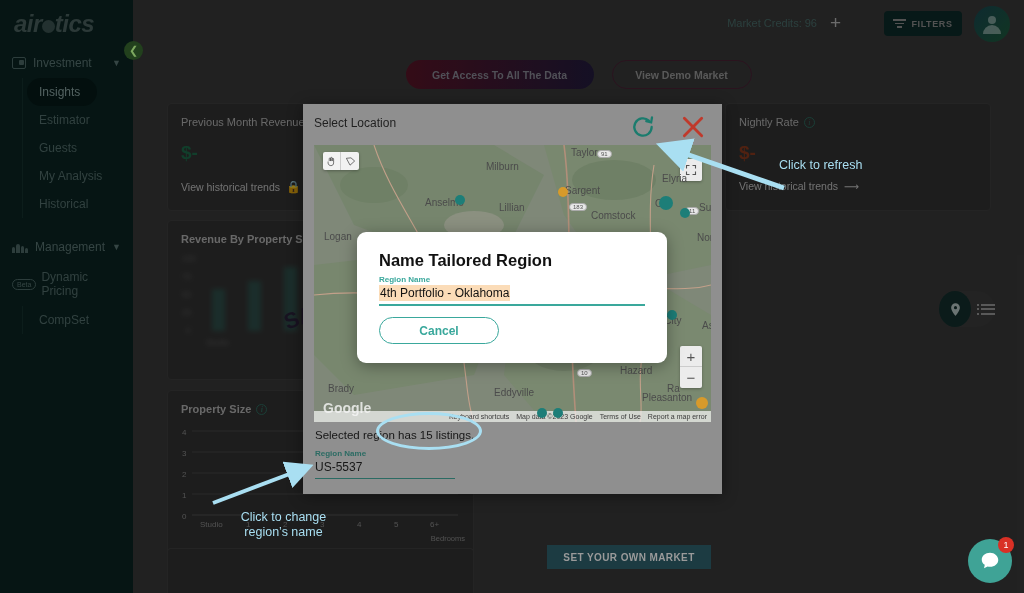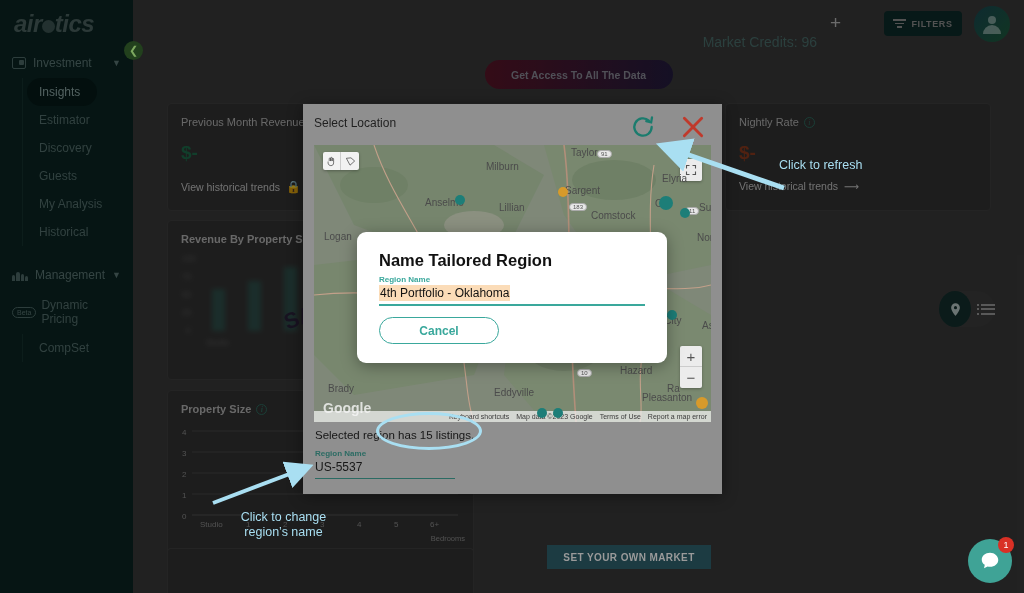--- a/index.html
+++ b/index.html
@@ -65,21 +65,21 @@
   .search-label {
     position: absolute; left: 10px; top: -7px; background: #3a3a3a; padding: 0 4px;
     font-size: 9px; color: #6d6d6d;
   }
   .search-input {
     flex: 1; background: transparent; border: 0; outline: 0; color: #9a9a9a;
     font-size: 11px; padding: 0 10px; font-family: inherit;
   }
   .search-sep { width: 1px; height: 20px; background: #4a4a4a; }
   .search-icon { width: 44px; text-align: center; color: #17413d; }
-  .credits { position: absolute; right: 207px; top: 34px; font-size: 14px; color: #4a6e6b; }
+  .credits { position: absolute; right: 207px; top: 17px; font-size: 11px; color: #4a6e6b; }
   .plus-btn { position: absolute; right: 183px; top: 13px; font-size: 19px; color: #b9b9b9; line-height: 1; }
   .filters-btn {
     position: absolute; right: 62px; top: 11px; width: 78px; height: 25px;
     background: #0d2c2a; border-radius: 4px; color: #8e8e8e; font-size: 9px;
     font-weight: bold; letter-spacing: .6px; display: flex; align-items: center;
     justify-content: center; gap: 5px;
   }
   .filt-ico { display:flex; flex-direction:column; gap:2px; align-items:center;}
   .filt-ico i { display:block; height:1.5px; background:#8e8e8e;}
   .avatar {
@@ -238,21 +238,20 @@
     </div>
 
     <div class="nav-group-head">
       <span class="nav-icon"></span>
       <span>Investment</span>
       <span class="chev">▼</span>
     </div>
     <div class="nav-sub">
       <div class="nav-item active"><span>Insights</span></div>
       <div class="nav-item"><span>Estimator</span></div>
-      <div class="nav-item"><span>Discovery</span></div>
       <div class="nav-item"><span>Guests</span></div>
       <div class="nav-item"><span>My Analysis</span></div>
       <div class="nav-item"><span>Historical</span></div>
     </div>
 
     <div style="height:14px"></div>
     <div class="nav-group-head">
       <span class="mgmt-icon">
           <i style="width:3px;height:6px"></i>
           <i style="width:5px;height:9px"></i>
@@ -291,20 +290,21 @@
       <svg width="24" height="24" viewBox="0 0 24 24" fill="#cfe0dd">
           <circle cx="12" cy="8" r="4"></circle>
           <path d="M3 22a9 9 0 0 1 18 0z"></path>
         </svg>
     </div>
   </div>
 
   <div class="main">
     <div class="cta-row">
       <div class="cta-filled">Get Access To All The Data</div>
+      <div class="cta-outline">View Demo Market</div>
     </div>
 
     <div class="card" style="left:34px; top:55px; width:455px; height:108px;">
       <div class="card-title thin" style="padding:12px 0 0 13px;">Previous Month Revenue</div>
       <div class="big-val" style="padding:14px 0 0 13px; color:#1e6b4a;">$-</div>
       <div class="trend-link" style="padding:16px 0 0 13px;">
         <span>View historical trends</span>
         <span class="lock">🔒</span>
         <span>⟶</span>
       </div>

